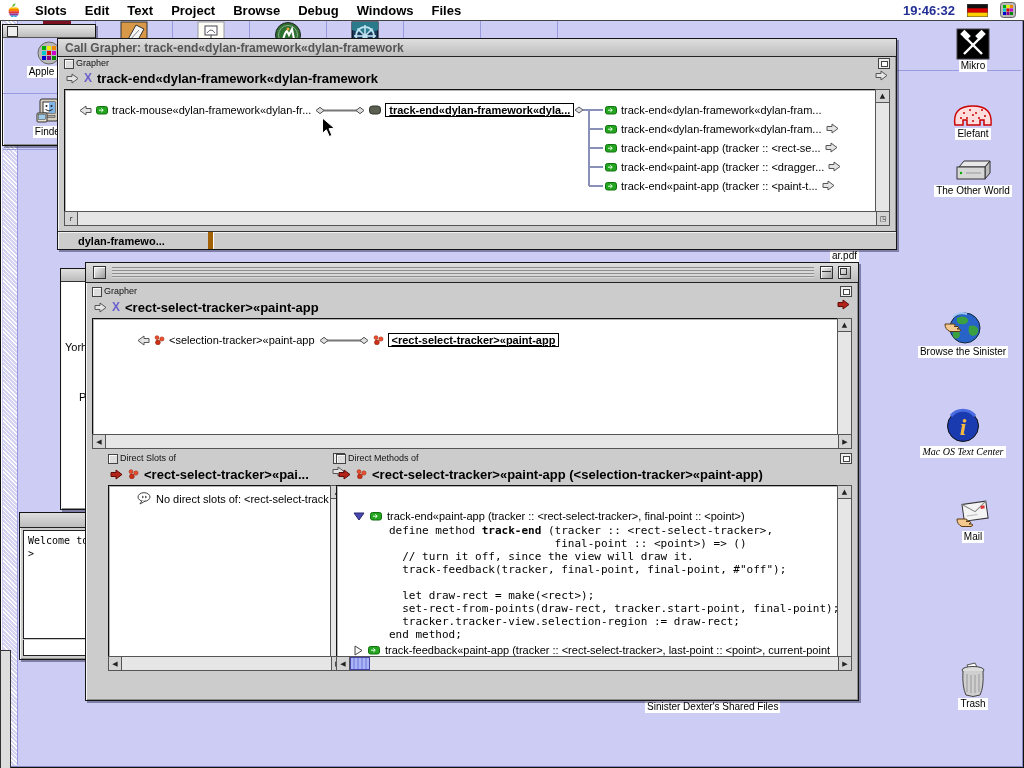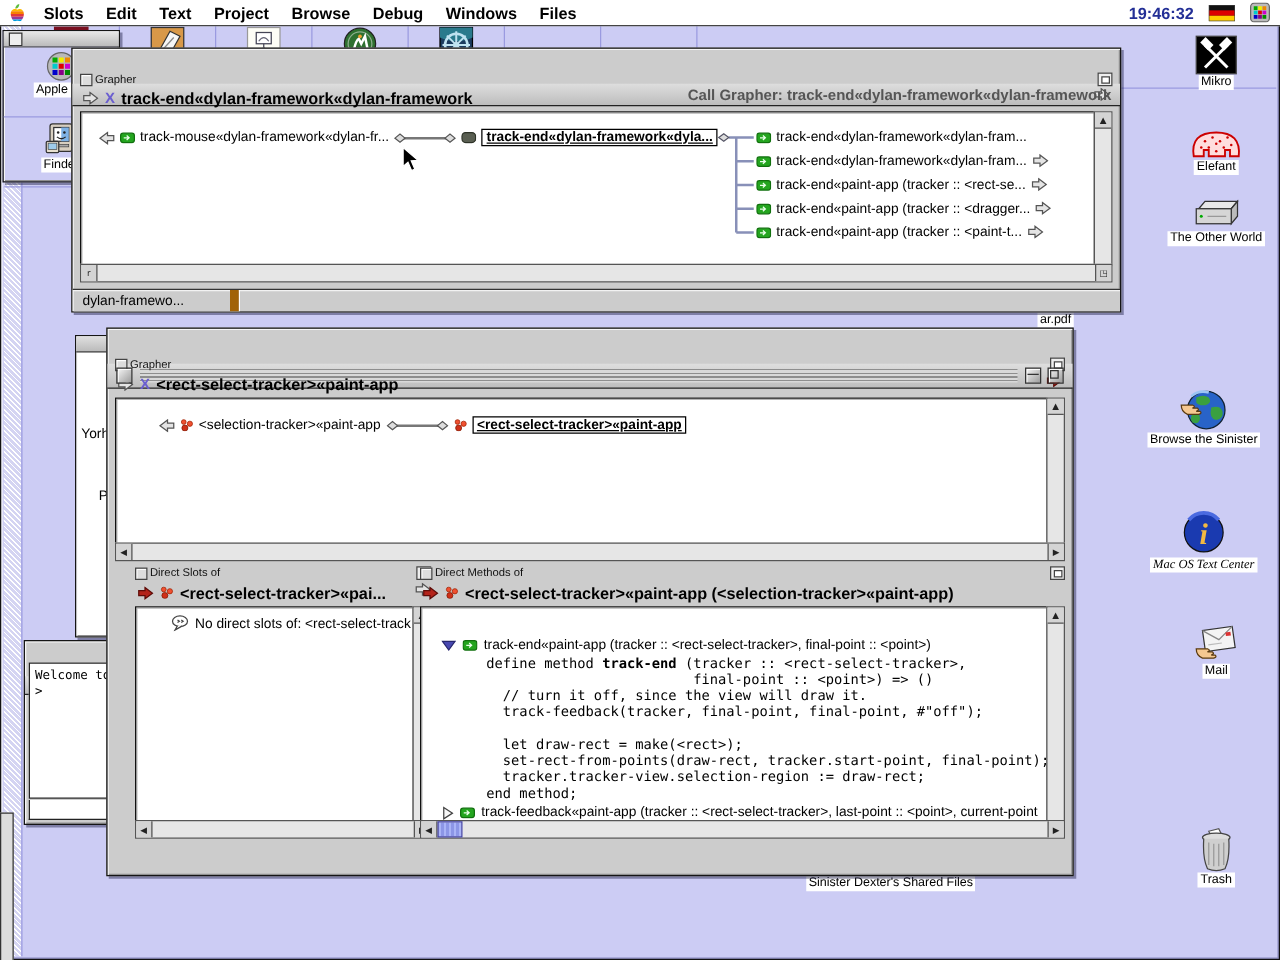--- a/index.html
+++ b/index.html
@@ -21,21 +21,21 @@
   .mitem{padding:0 9px;white-space:nowrap;}
   #apple-menu{width:26px;display:flex;justify-content:center;align-items:center;}
   #menu-right{margin-left:auto;display:flex;align-items:center;gap:12px;padding-right:8px;}
   #clock{color:#232f96;font-weight:bold;font-size:13px;}
   .isvg{display:inline-flex;align-items:center;justify-content:center;line-height:0;}
 
   
   .win{position:absolute;background:#ccc;border:1px solid #151515;
        box-shadow:inset 1px 1px 0 #f6f6f6,inset -1px -1px 0 #8f8f8f,2px 2px 0 rgba(30,30,70,.45);}
   .tbar{position:relative;height:17px;border-bottom:1px solid #222;
-        background:linear-gradient(#dedede,#bdbdbd);display:flex;align-items:center;justify-content:flex-end;margin-top:28px;}
+        background:linear-gradient(#dedede,#bdbdbd);display:flex;align-items:center;justify-content:flex-start;}
   .tbar .stripes{position:absolute;left:26px;right:44px;top:4px;height:11px;
         background:repeating-linear-gradient(to bottom,#8e8e8e 0 1px,#d9d9d9 1px 3px);}
   .ttitle{position:relative;z-index:1;background:#ccc;padding:0 7px;font-weight:bold;
           font-size:12px;color:#111;white-space:nowrap;}
   .ttitle.inactive{color:#555;background:transparent;}
   .wbox{position:absolute;top:3px;width:11px;height:11px;border:1px solid #333;
         background:linear-gradient(135deg,#f7f7f7,#9b9b9b);box-shadow:inset 1px 1px 0 rgba(255,255,255,.9);z-index:2;}
   .wbox.close{left:7px;}
   .wbox.zoom{right:7px;}
   .wbox.zoom::after{content:"";position:absolute;left:1px;top:1px;width:5px;height:5px;border:1px solid #333;}
@@ -70,22 +70,22 @@
   .trow{position:absolute;display:flex;align-items:center;gap:4px;font-size:11px;white-space:nowrap;height:17px;}
 
   
   .mrow{position:absolute;display:flex;align-items:center;gap:5px;font-size:11px;white-space:nowrap;}
   .mcode{position:absolute;font:11px/13px "DejaVu Sans Mono",monospace;white-space:pre;color:#000;margin:0;}
 
   
   .statusbar{position:absolute;left:0;right:0;bottom:0;height:17px;border-top:1px solid #333;
              background:#ccc;display:flex;align-items:center;font-size:11px;
              box-shadow:inset 1px 1px 0 #f2f2f2;}
-  .status-seg{padding:0 8px;height:100%;display:flex;align-items:center;border-right:7px solid #a16207;
-              box-shadow:1px 0 0 #fff;min-width:110px;}
+  .status-seg{padding:0 20px;height:100%;display:flex;align-items:center;border-right:5px solid #a16207;
+              box-shadow:1px 0 0 #fff;min-width:110px;font-weight:bold;}
   #top-palette{left:2px;top:24px;width:92px;height:120px;z-index:3;background:#ccccf4;}
   .tp-head{height:12px;border-bottom:1px solid #555;background:linear-gradient(#e8e8e8,#bbb);position:relative;}
   .tp-close{position:absolute;left:4px;top:1px;width:9px;height:9px;border:1px solid #333;background:#eee;}
   .tp-cell{height:52px;border-bottom:1px solid #9a9ae0;display:flex;flex-direction:column;
            align-items:center;justify-content:flex-start;padding-top:3px;}
   .tp-cell .dlabel{margin-top:1px;}
 
   #bottom-palette{left:10px;top:676px;width:592px;height:86px;z-index:5;border:none;background:transparent;box-shadow:none;}
   #pal-tab{position:absolute;left:12px;top:0;height:16px;padding:0 10px;background:#ccccf4;
            border:1px solid #111;border-bottom:none;font-size:10px;display:flex;align-items:center;
@@ -662,21 +662,21 @@
         <span>&lt;rect-select-tracker&gt;«paint-app</span>
       </div>
       <div class="hd-right" style="right:4px;top:13px;">
           <span class="isvg">
             <svg width="13" height="11" viewBox="0 0 13 11">
               <polygon points="1,3.5 6,3.5 6,1 12,5.5 6,10 6,7.5 1,7.5" fill="#b3231a" stroke="#5e0c08"></polygon>
             </svg>
           </span>
         </div>
       <div class="pbody" style="left:2px;right:16px;top:32px;bottom:13px;">
-        <div class="gnode" style="left:34px;top:14px;">
+        <div class="gnode" style="left:44px;top:14px;">
           <span class="isvg">
               <svg width="13" height="11" viewBox="0 0 13 11">
                 <polygon points="12,3.5 7,3.5 7,1 1,5.5 7,10 7,7.5 12,7.5" fill="#e4e4e4" stroke="#555"></polygon>
               </svg>
             </span>
           <span class="isvg">
               <svg width="11" height="10" viewBox="0 0 11 10">
                 <circle cx="3" cy="2.6" r="1.9" fill="#f05030" stroke="#a02000" stroke-width=".6"></circle>
                 <circle cx="7.9" cy="4" r="2.1" fill="#f05030" stroke="#a02000" stroke-width=".6"></circle>
                 <circle cx="3.9" cy="7.4" r="2.4" fill="#d03018" stroke="#801800" stroke-width=".6"></circle>

